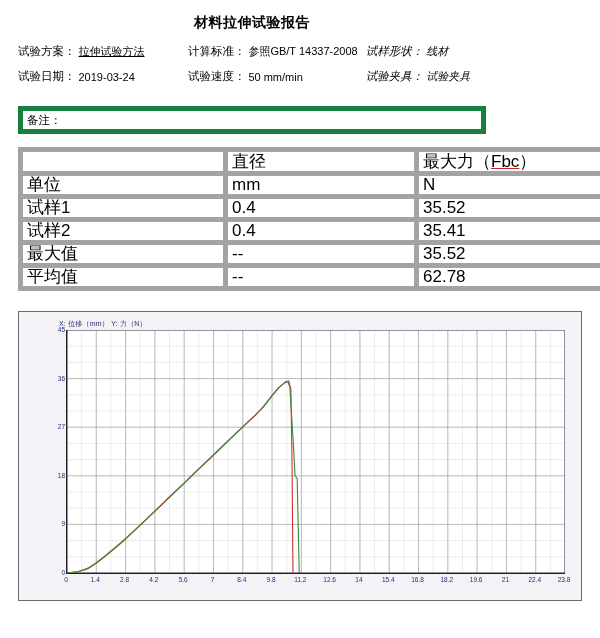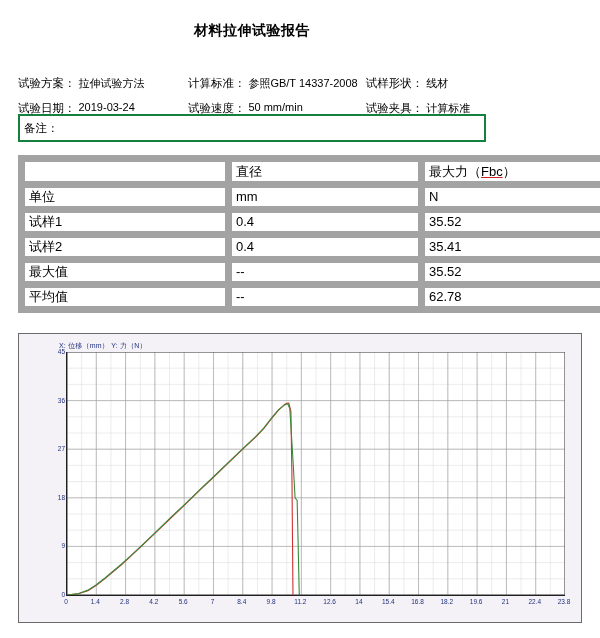--- a/index.html
+++ b/index.html
@@ -13,80 +13,80 @@
     font-family: "Liberation Sans", sans-serif;
     color: #000000;
     position: relative;
     overflow: hidden;
   }
   .page {
     width: 504px;
     height: 638px;
     position: relative;
     box-sizing: border-box;
-    padding: 13px 18px;
+    padding: 5px 18px;
   }
   .report-title {
     text-align: center;
     font-size: 14px;
     font-weight: bold;
     letter-spacing: 0.5px;
     padding-top: 9px;
     padding-bottom: 10px;
   }
   .meta {
     margin-top: 2px;
   }
   .meta-row {
     display: flex;
     align-items: baseline;
     height: 25px;
   }
   .meta-cell {
     display: flex;
-    align-items: flex-start;
+    align-items: center;
     font-size: 11.5px;
     white-space: nowrap;
-    margin-top: 24px;
   }
   .meta-cell.c1 { width: 212px; }
   .meta-cell.c2 { width: 222px; }
-  .meta-cell.c3 { width: 150px; }
+  .meta-cell.c3 { width: 150px; font-style: italic; }
   .meta-label {
     font-size: 11.5px;
   }
   .meta-value {
     font-size: 11px;
     margin-left: 3px;
   }
   .meta-value.underline {
   }
   .meta-value.ul-wide {
+    text-decoration: underline;
     padding-right: 26px;
   }
   .remark-box {
     margin-top: 12px;
-    border: 2px solid #15803d;
+    border: 5px solid #15803d;
     height: 28px;
     box-sizing: border-box;
     display: flex;
     align-items: center;
     padding-left: 4px;
     font-size: 11.5px;
   }
   table.data {
     margin-top: 13px;
     border-collapse: collapse;
     width: 564px;
     table-layout: fixed;
   }
   table.data td {
-    border: 7px solid #a3a3a3;
+    border: 5px solid #a3a3a3;
     height: 18px;
-    font-size: 13px;
+    font-size: 17px;
     padding: 0 0 0 4px;
     vertical-align: middle;
     line-height: 18px;
   }
   table.data td.col0 { width: 196px; }
   table.data td.col1 { width: 182px; }
   table.data td.col2 { width: 186px; }
   table.data tr.head td {
     height: 19px;
   }
@@ -188,21 +188,21 @@
       <div class="meta-cell c1">
         <span class="meta-label">试验日期：</span>
         <span class="meta-value underline">2019-03-24</span>
       </div>
       <div class="meta-cell c2">
         <span class="meta-label">试验速度：</span>
         <span class="meta-value underline">50 mm/min</span>
       </div>
       <div class="meta-cell c3">
         <span class="meta-label">试验夹具：</span>
-        <span class="meta-value">计算标准</span>
+        <span class="meta-value">试验夹具</span>
       </div>
     </div>
   </div>
 
   <div class="remark-box">
     <span>备注：</span>
   </div>
 
   <table class="data">
     <tbody>

